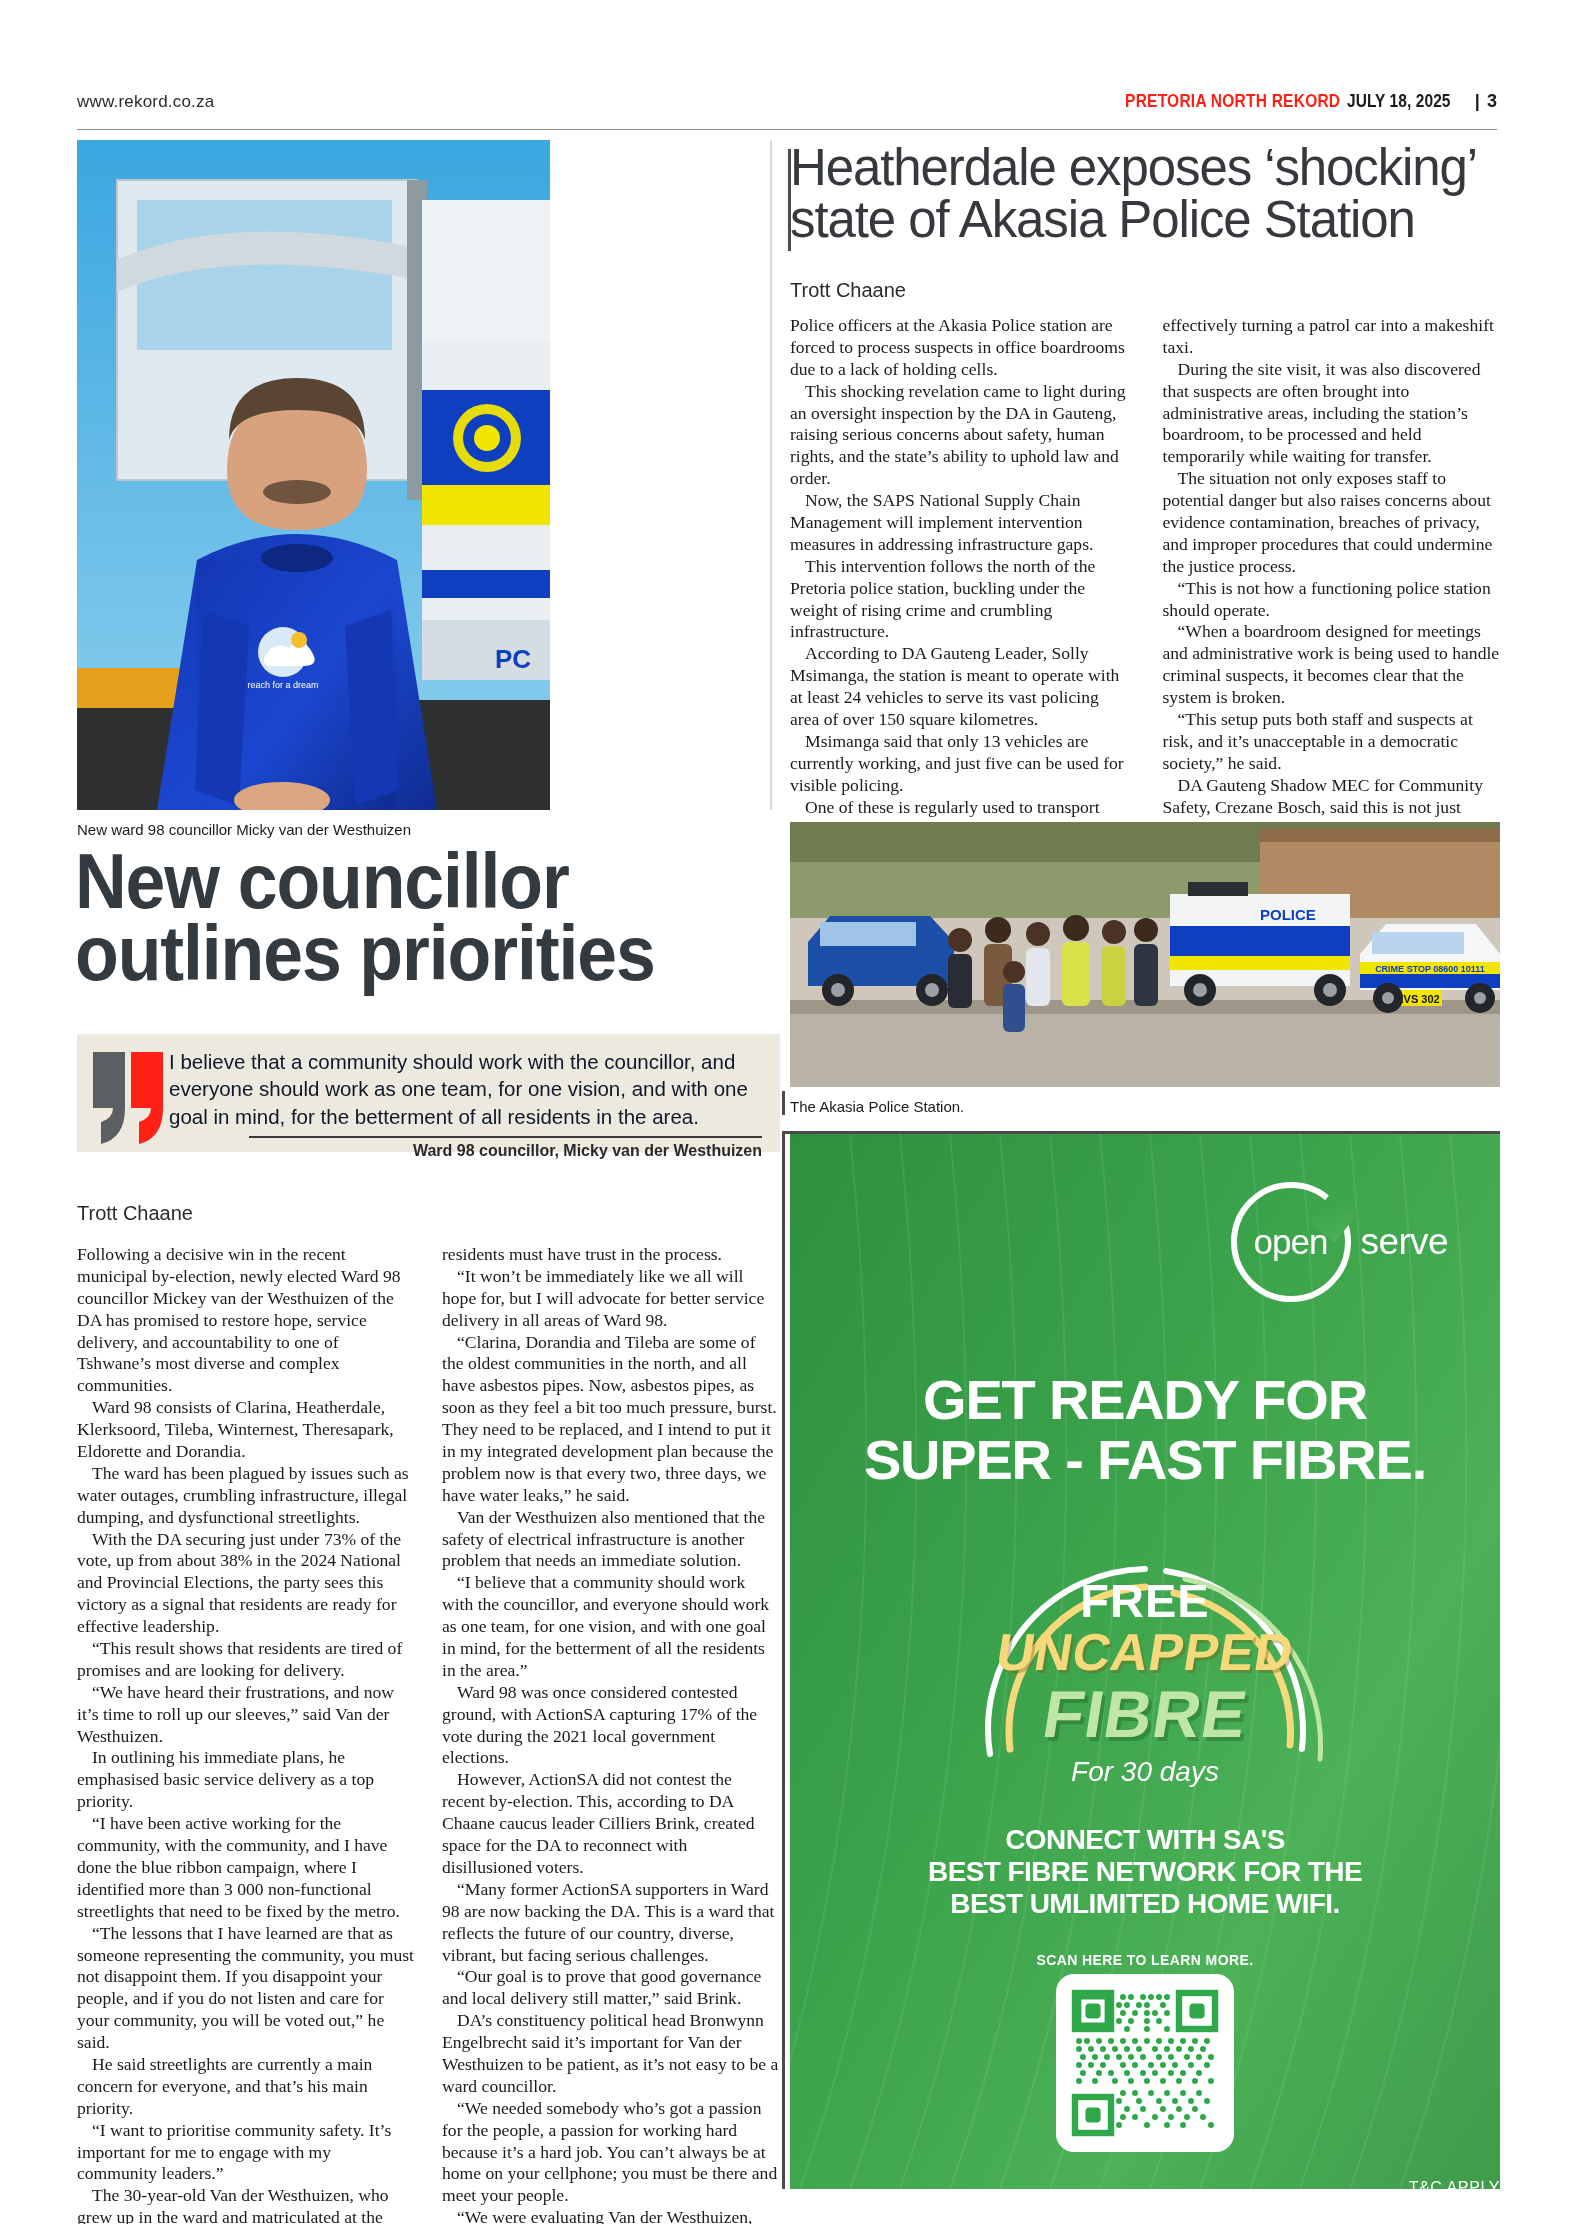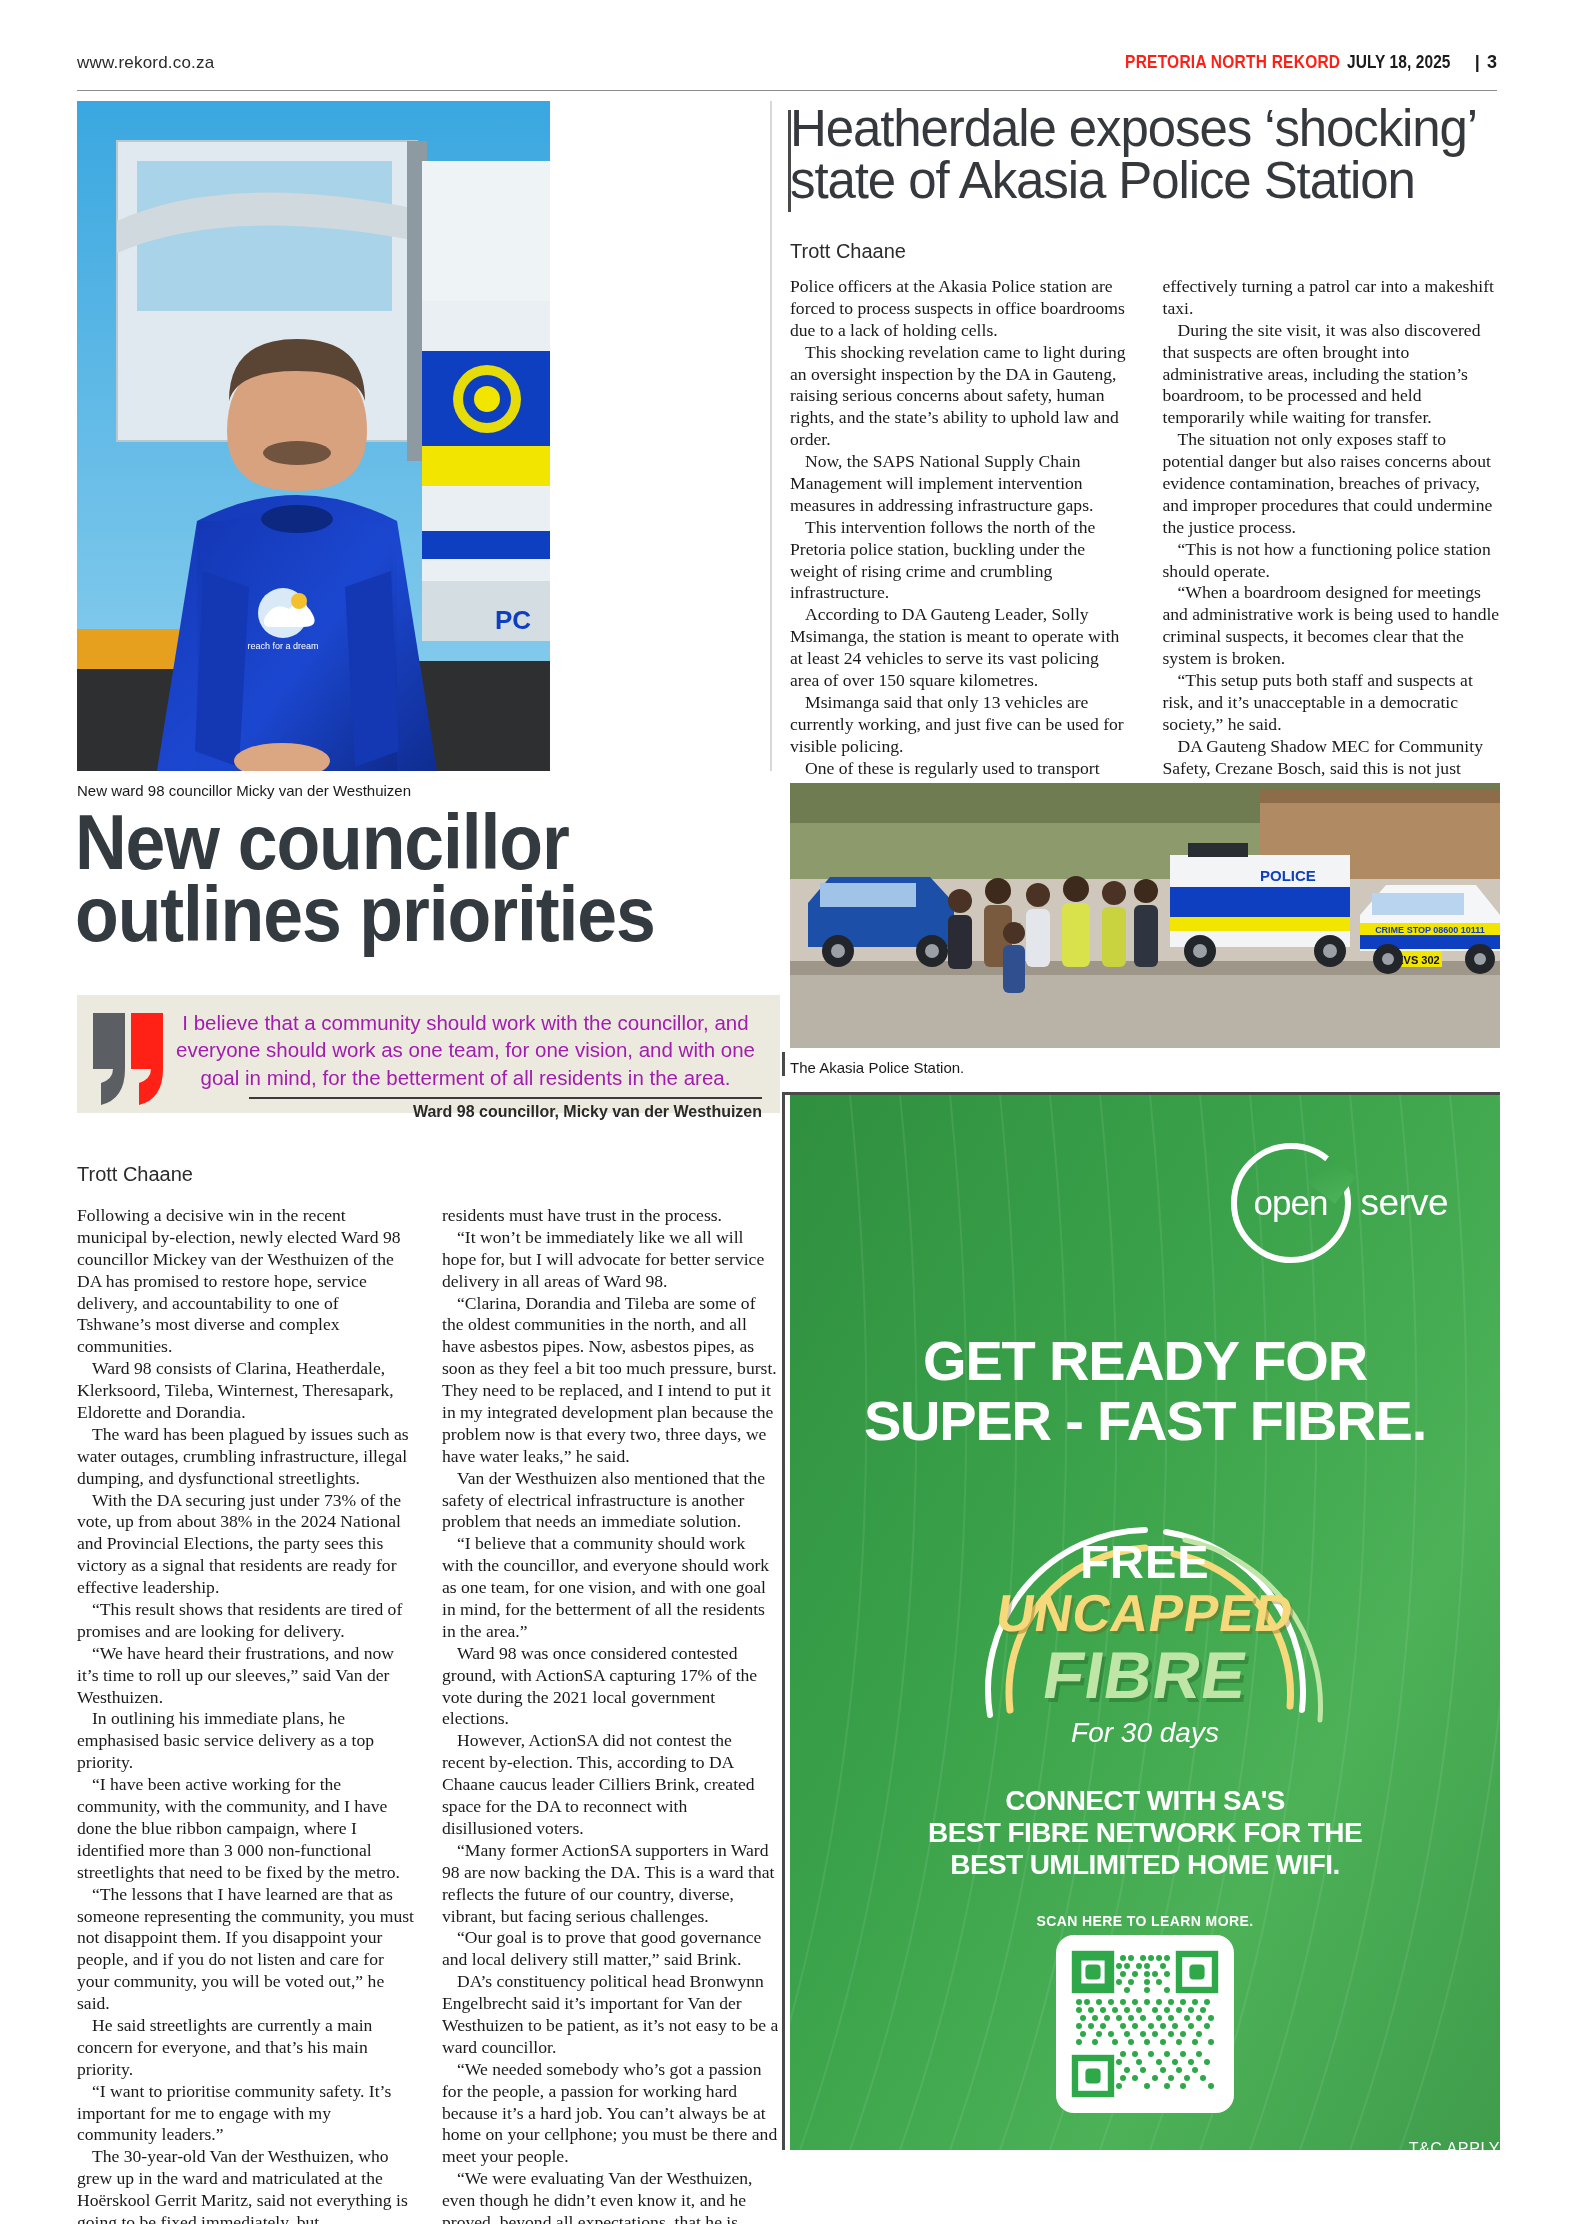--- a/index.html
+++ b/index.html
@@ -2,21 +2,21 @@
 <html><head>
 <meta charset="utf-8">
 <style>
   * { box-sizing: border-box; margin: 0; padding: 0; }
   html, body {
     width: 1572px; height: 2224px;
     background: #ffffff;
     font-family: "Liberation Serif", serif;
     overflow: hidden;
   }
-  .page { position: relative; width: 1572px; height: 1752px; background: #fff; }
+  .page { position: relative; width: 1572px; height: 1752px; background: #fff; margin-top: 39px; }
 
   
   .masthead {
     position: absolute; left: 77px; top: 52px; width: 1420px; height: 32px;
     display: flex; align-items: baseline; justify-content: space-between;
   }
   .mast-url {
     font-family: "Liberation Sans", sans-serif;
     font-size: 17px; color: #2b2b2b; letter-spacing: .2px;
   }
@@ -59,21 +59,21 @@
   
   .pullquote {
     position: absolute; left: 77px; top: 995px; width: 703px; height: 118px;
     background: #ece9de;
     display: flex; align-items: flex-start; padding: 14px 18px 8px 14px;
   }
   .quote-mark { width: 72px; height: 92px; flex: 0 0 72px; position: relative; margin-top: 4px;}
   .pq-body { flex: 1; padding-left: 6px; }
   .pq-text {
     font-family: "Liberation Sans", sans-serif;
-    font-size: 20.5px; line-height: 1.33; color: #a21caf; text-align: center;
+    font-size: 20.5px; line-height: 1.33; color: #0f172a; text-align: left;
   }
   .pq-rule { margin: 6px 0 3px 80px; border-top: 2px solid #3a3a3a; }
   .pq-attr {
     font-family: "Liberation Sans", sans-serif;
     font-size: 17px; font-weight: 700; color: #2a2a2a; text-align: right;
     transform: scaleX(.94); transform-origin: right center;
   }
 
   
   .byline-left {

